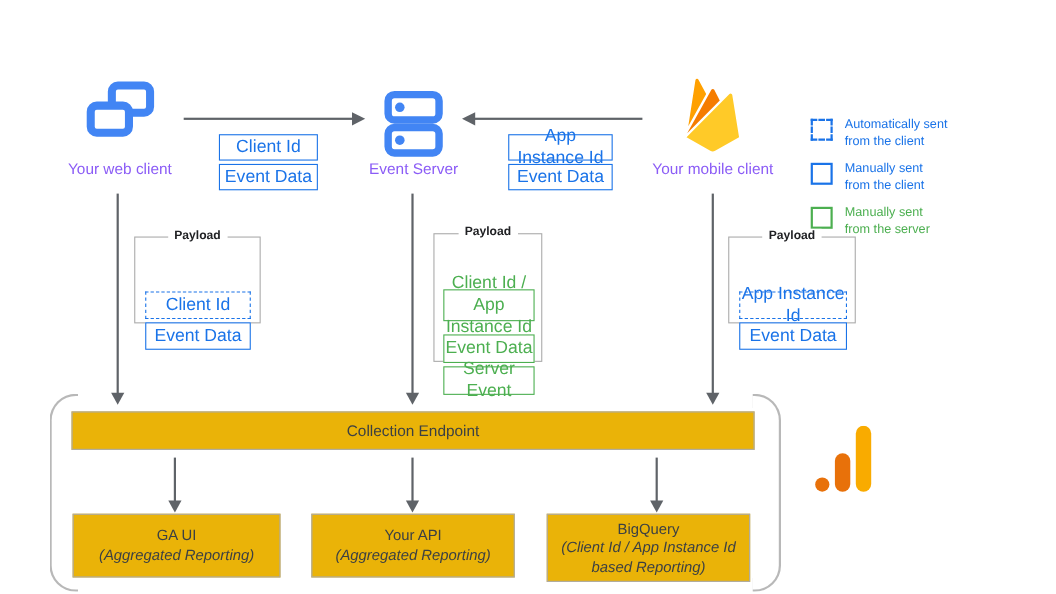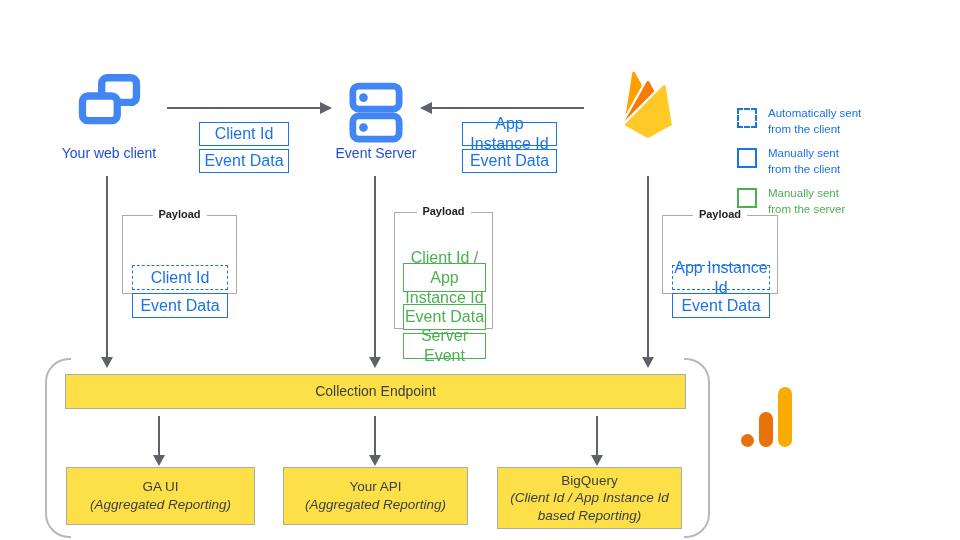--- a/index.html
+++ b/index.html
@@ -1,38 +1,38 @@
 <!DOCTYPE html>
 <html><head>
 <meta charset="utf-8">
 <style>
   html,body{margin:0;padding:0;background:#fff;}
   #canvas{
     position:relative;width:960px;height:540px;background:#fff;overflow:hidden;
     font-family:"Liberation Sans","DejaVu Sans",sans-serif;color:#202124;
   }
   .abs{position:absolute;margin-top:36px;}
-  .node-label{font-size:14px;color:#1d4ed8;text-align:center;line-height:1.2;}
+  .node-label{font-size:14px;color:#8b5cf6;text-align:center;line-height:1.2;}
   
   .hline{height:2px;background:#5F6368;}
   .vline{width:2px;background:#5F6368;}
   .head-right{width:0;height:0;border-top:6px solid transparent;border-bottom:6px solid transparent;border-left:12px solid #5F6368;}
   .head-left{width:0;height:0;border-top:6px solid transparent;border-bottom:6px solid transparent;border-right:12px solid #5F6368;}
   .head-down{width:0;height:0;border-left:6px solid transparent;border-right:6px solid transparent;border-top:11px solid #5F6368;}
   
   .chip{background:#fff;border:1.5px solid #1A73E8;color:#1A73E8;font-size:16px;
         display:flex;align-items:center;justify-content:center;text-align:center;box-sizing:border-box;line-height:1.25;}
   .chip.dashed{border-style:dashed;}
   .chip.green{border-color:#4CAF50;color:#4CAF50;}
   
   .payload{background:#fff;border:1px solid #ABABAB;box-sizing:border-box;}
   .payload-title{position:absolute;top:-8px;left:50%;transform:translateX(-50%);
         background:#fff;padding:0 6px;font-size:11px;font-weight:bold;color:#202124;white-space:nowrap;}
   
-  .infra-box{background:#fde047;border:1px solid #ABABAB;box-sizing:border-box;color:#3C4043;
+  .infra-box{background:#eab308;border:1px solid #ABABAB;box-sizing:border-box;color:#3C4043;
         display:flex;flex-direction:column;align-items:center;justify-content:center;text-align:center;font-size:13.5px;line-height:1.3;}
   .italic{font-style:italic;}
   .prelines{white-space:pre-line;}
   
   .swatch{width:20px;height:20px;background:#fff;box-sizing:border-box;}
   .swatch.dashed-blue{border:2px dashed #1A73E8;}
   .swatch.solid-blue{border:2px solid #1A73E8;}
   .swatch.solid-green{border:2px solid #4CAF50;}
   .legend-label{font-size:11.5px;line-height:1.35;}
   .legend-label.blue{color:#1A73E8;}
@@ -65,20 +65,21 @@
   </div>
   <div class="abs node-label" style="left:316px;top:109px;width:120px;">Event Server</div>
 
   <div class="abs" style="left:615px;top:33px;width:66px;height:74px;">
     <svg width="66" height="74" viewBox="0 0 24 25">
       <path d="M3.89 15.672L6.255.461a.542.542 0 0 1 1.015-.173l2.543 4.771z" fill="#FFA000"></path>
       <path d="M14.3 7.147l-1.82-3.482a.542.542 0 0 0-.96 0L3.53 17.984z" fill="#F57C00"></path>
       <path d="M20.684 19.364l-2.25-14a.54.54 0 0 0-.919-.295L3.316 19.365l7.856 4.427a1.621 1.621 0 0 0 1.588 0z" fill="#FFCA28"></path>
     </svg>
   </div>
+  <div class="abs node-label" style="left:578px;top:109px;width:140px;">Your mobile client</div>
 
   <div class="abs hline" style="left:167px;top:71px;width:154px;"></div>
   <div class="abs head-right" style="left:320px;top:66px;"></div>
 
   <div class="abs hline" style="left:431px;top:71px;width:153px;"></div>
   <div class="abs head-left" style="left:420px;top:66px;"></div>
 
   <div class="abs chip" style="left:199px;top:86px;width:90px;height:24px;">Client Id</div>
   <div class="abs chip" style="left:199px;top:113px;width:90px;height:24px;">Event Data</div>
 

